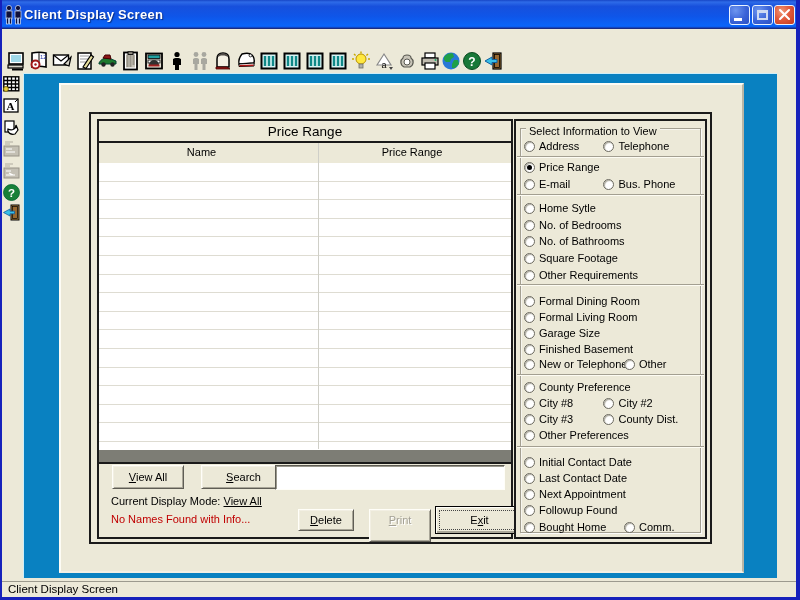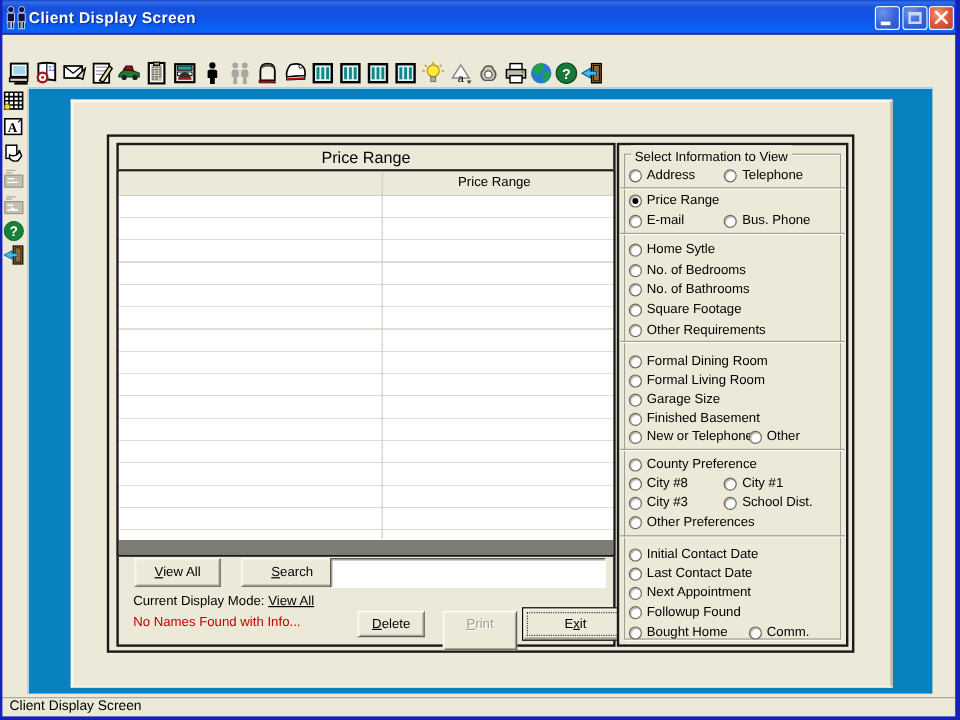--- a/index.html
+++ b/index.html
@@ -240,20 +240,21 @@
         <rect x="8" y="1" width="8" height="15" fill="#c09048" stroke="#000" stroke-width="1"></rect>
         <rect x="9.5" y="2.5" width="5" height="12" fill="#986830" stroke="#000" stroke-width="0.7"></rect>
         <path d="M0.5 8.5 L7 5 V7.2 L11.5 7.2 V9.8 L7 9.8 V12 Z" fill="#38c0e8" stroke="#1060a0" stroke-width="0.8"></path>
       </svg>
     <div class="abs" id="panel">
       <div class="abs" id="bigrect"></div>
       <div class="abs" id="leftrect">
         <div class="abs" id="gridtitle">Price Range</div>
         <div class="abs" id="grid">
           <div id="gridhead">
+            <span style="position:absolute;left:0;width:205px;top:3px;text-align:center">Name</span>
             <span style="position:absolute;left:214px;width:198px;top:3px;text-align:center">Price Range</span>
           </div>
           <div id="gridbody"></div>
           <div id="gridvline"></div>
           <div id="gridscroll"></div>
         </div>
 
         <div class="btn" style="left:13px;top:344px;width:72px;height:24px">
             <span class="lbl" style="top:5px"><u>V</u>iew All</span>
           </div>
@@ -312,25 +313,25 @@
           <span class="rlbl" style="left:23px;top:221.5px">Finished Basement</span>
         <div class="radio" style="left:7.5px;top:237.5px"></div>
           <span class="rlbl" style="left:23px;top:236.5px">New or Telephone</span>
         <div class="radio" style="left:107.5px;top:237.5px"></div>
           <span class="rlbl" style="left:123px;top:236.5px">Other</span>
         <div class="radio" style="left:7.5px;top:261px"></div>
           <span class="rlbl" style="left:23px;top:260px">County Preference</span>
         <div class="radio" style="left:7.5px;top:276.5px"></div>
           <span class="rlbl" style="left:23px;top:275.5px">City #8</span>
         <div class="radio" style="left:87px;top:276.5px"></div>
-          <span class="rlbl" style="left:102.5px;top:275.5px">City #1</span>
+          <span class="rlbl" style="left:102.5px;top:275.5px">City #2</span>
         <div class="radio" style="left:7.5px;top:292.5px"></div>
           <span class="rlbl" style="left:23px;top:291.5px">City #3</span>
         <div class="radio" style="left:87px;top:292.5px"></div>
-          <span class="rlbl" style="left:102.5px;top:291.5px">School Dist.</span>
+          <span class="rlbl" style="left:102.5px;top:291.5px">County Dist.</span>
         <div class="radio" style="left:7.5px;top:308.5px"></div>
           <span class="rlbl" style="left:23px;top:307.5px">Other Preferences</span>
         <div class="radio" style="left:7.5px;top:335.5px"></div>
           <span class="rlbl" style="left:23px;top:334.5px">Initial Contact Date</span>
         <div class="radio" style="left:7.5px;top:351.5px"></div>
           <span class="rlbl" style="left:23px;top:350.5px">Last Contact Date</span>
         <div class="radio" style="left:7.5px;top:368px"></div>
           <span class="rlbl" style="left:23px;top:367px">Next Appointment</span>
         <div class="radio" style="left:7.5px;top:384px"></div>
           <span class="rlbl" style="left:23px;top:383px">Followup Found</span>

